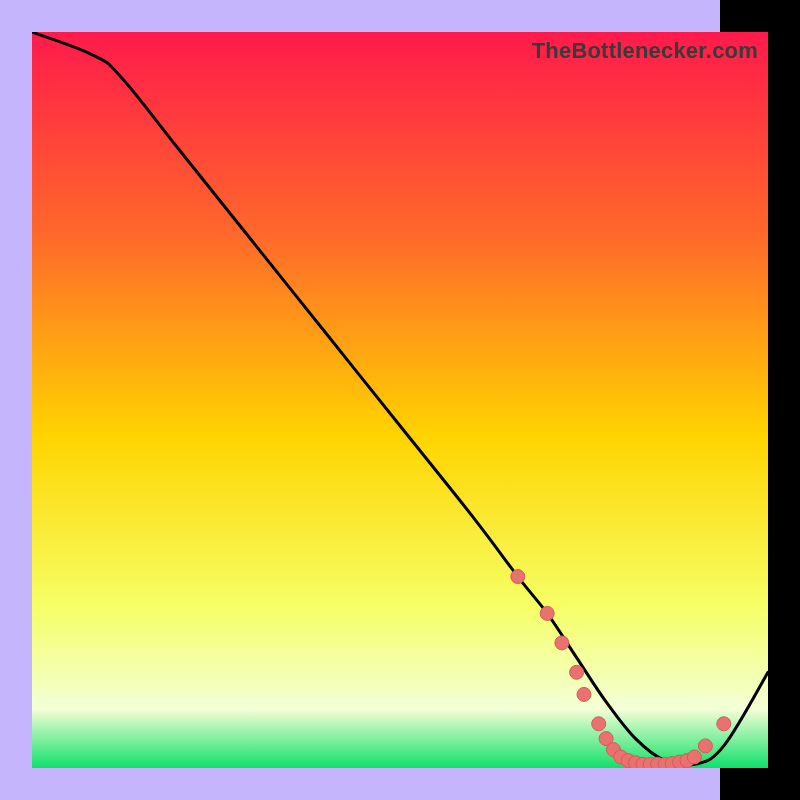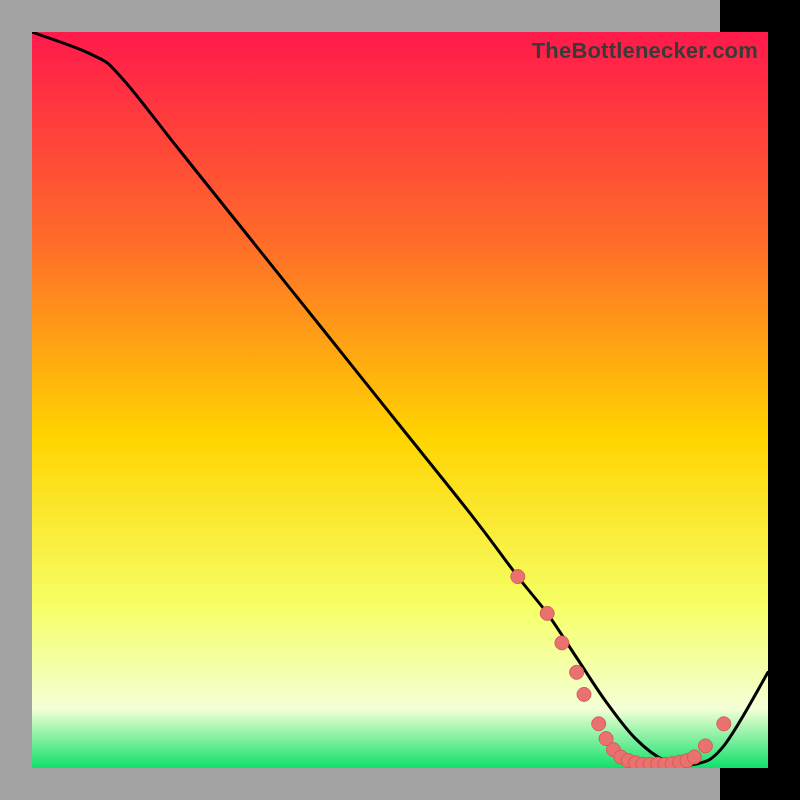--- a/index.html
+++ b/index.html
@@ -8,21 +8,21 @@
     width: 800px;
     height: 800px;
     background: #000;
     overflow: hidden;
     font-family: Arial, Helvetica, sans-serif;
   }
   .stage {
     position: relative;
     width: 720px;
     height: 800px;
-    background: #a3a3a3;
+    background: #c4b5fd;
   }
   .plot {
     position: absolute;
     left: 32px;
     top: 32px;
     width: 736px;
     height: 736px;
     overflow: hidden;
   }
   .gradient {

